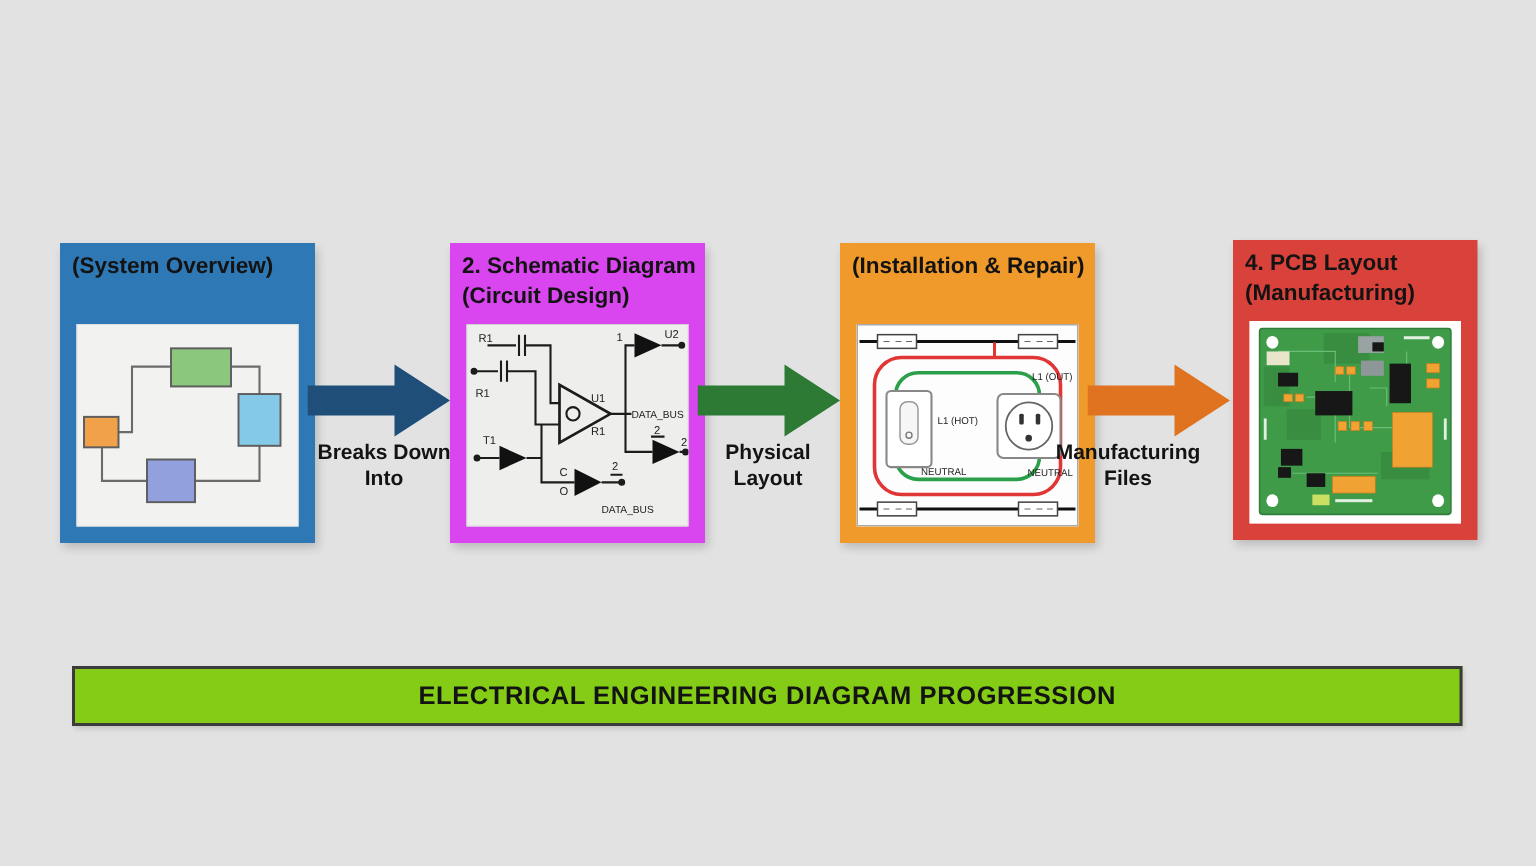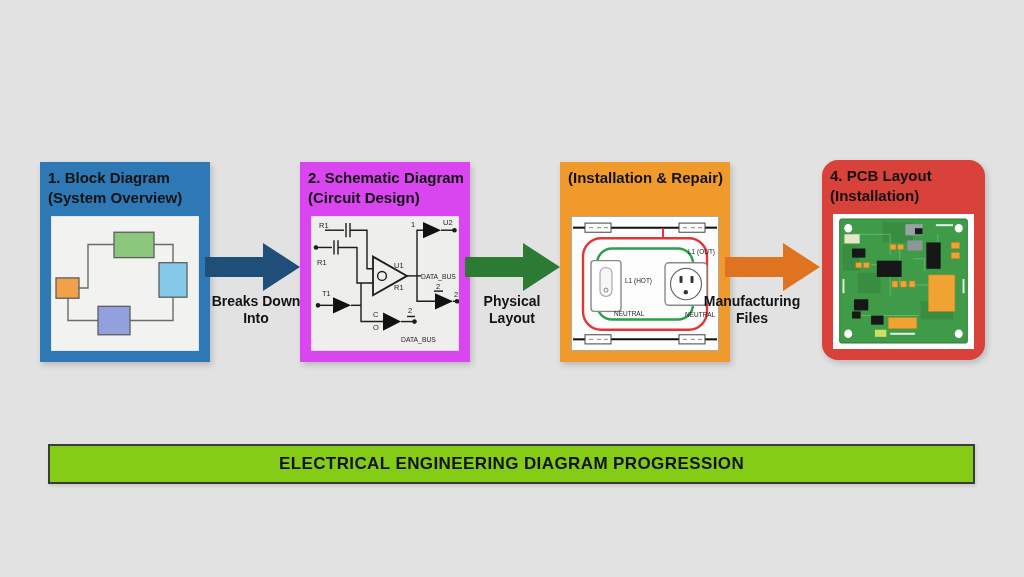--- a/index.html
+++ b/index.html
@@ -1,21 +1,21 @@
 <!DOCTYPE html>
 <html><head>
 <meta charset="utf-8">
 <style>
   html,body{margin:0;padding:0;background:#e2e2e3;font-family:"Liberation Sans",sans-serif;}
   .stage{position:relative;width:1024px;height:577px;background:#e2e2e3;overflow:hidden;}
   .panel{position:absolute;width:170px;height:200px;top:162px;box-shadow:2px 3px 6px rgba(0,0,0,.18);}
   .p1{left:40px;background:#2e79b5;}
   .p2{left:300px;background:#d946ef;}
   .p3{left:560px;background:#f09a2b;}
-  .p4{left:822px;top:160px;width:163px;background:#d8423a;border-radius:16px;}
+  .p4{left:822px;top:160px;width:163px;background:#d8423a;}
   .panel-title{padding:6px 2px 0 8px;color:#131313;font-weight:bold;font-size:15px;line-height:19.5px;white-space:nowrap;}
   .panel-body{position:absolute;left:11px;right:11px;top:54px;bottom:11px;background:#f6f6f5;}
   .panel-body svg{display:block;width:100%;height:100%;}
   .arrow{position:absolute;width:95px;height:52px;top:241px;}
   .arrow svg{display:block;width:100%;height:100%;}
   .a1 polygon{fill:#1f4e78;}
   .a2 polygon{fill:#2d7a35;}
   .a3 polygon{fill:#e0731f;}
   .a1{left:205px;} .a2{left:465px;} .a3{left:725px;}
   .arrow-label{position:absolute;top:293px;width:124px;text-align:center;font-weight:bold;font-size:14px;line-height:16.5px;color:#131313;}
@@ -23,21 +23,20 @@
   .banner{position:absolute;left:48px;top:444px;width:923px;height:36px;border:2px solid #3b3b3b;background:#84cc16;display:flex;align-items:center;justify-content:center;font-weight:bold;font-size:17px;letter-spacing:.4px;color:#131313;box-shadow:1px 2px 3px rgba(0,0,0,.12);}
   text{font-family:"Liberation Sans",sans-serif;fill:#1d1d1d;}
 </style>
 </head>
 <body>
 
 <div class="stage">
 
   <section class="panel p1">
     <div class="panel-title">
-      <div>1. Block Diagram</div>
       <div>(System Overview)</div>
     </div>
     <div class="panel-body">
       <svg viewBox="0 0 148 133" preserveAspectRatio="none">
         <rect x="0" y="0" width="148" height="133" fill="#f2f2f0" stroke="#d8d8d8"></rect>
         <polyline points="28,71 37,71 37,28 63,28" fill="none" stroke="#6b6b6b" stroke-width="1.4"></polyline>
         <polyline points="103,28 122,28 122,46" fill="none" stroke="#6b6b6b" stroke-width="1.4"></polyline>
         <polyline points="122,80 122,103 79,103" fill="none" stroke="#6b6b6b" stroke-width="1.4"></polyline>
         <polyline points="47,103 17,103 17,81" fill="none" stroke="#6b6b6b" stroke-width="1.4"></polyline>
         <rect x="63" y="16" width="40" height="25" fill="#8bc87e" stroke="#5e5e5e" stroke-width="1.3"></rect>
@@ -188,21 +187,21 @@
       </svg>
   </div>
   <div class="arrow-label l3">
     <div>Manufacturing</div>
     <div>Files</div>
   </div>
 
   <section class="panel p4">
     <div class="panel-title">
       <div>4. PCB Layout</div>
-      <div>(Installation)</div>
+      <div>(Manufacturing)</div>
     </div>
     <div class="panel-body" style="background:#fff;">
       <svg viewBox="0 0 148 133" preserveAspectRatio="none">
         <rect x="0" y="0" width="148" height="133" fill="#fff"></rect>
         <rect x="7" y="5" width="134" height="122" rx="2" fill="#3f9b48" stroke="#2f7d38"></rect>
         <g fill="#37893f" opacity="0.75">
           <rect x="52" y="8" width="32" height="20"></rect>
             <rect x="26" y="58" width="24" height="20"></rect>
           <rect x="92" y="86" width="34" height="18"></rect>
             <rect x="10" y="30" width="18" height="26"></rect>

